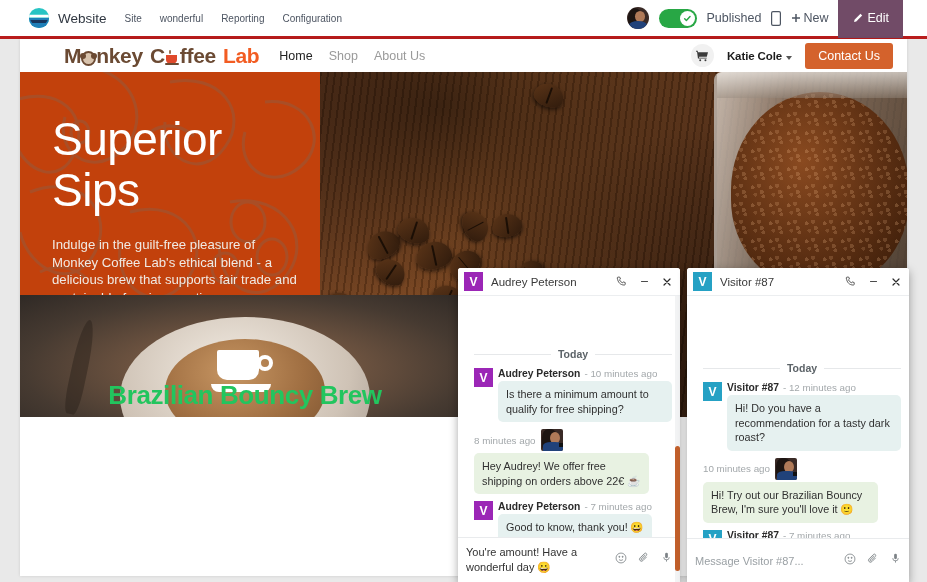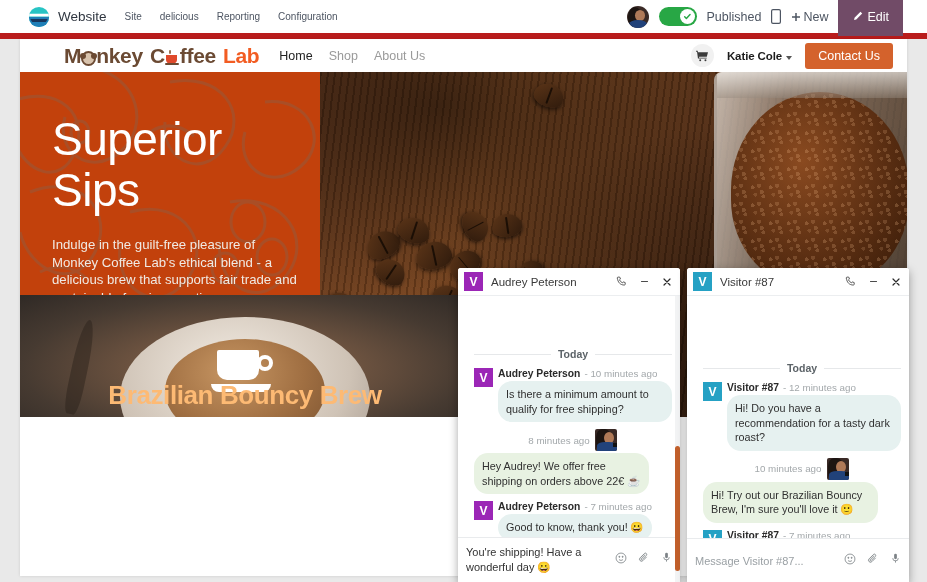--- a/index.html
+++ b/index.html
@@ -6,21 +6,21 @@
   html, body {
     width: 927px; height: 582px;
     font-family: "Liberation Sans", sans-serif;
     background: #e9e9e9;
     overflow: hidden;
   }
 
   
   .odoo-bar {
     position: absolute; top: 0; left: 0; width: 927px; height: 39px;
-    background: #ffffff; border-bottom: 6px solid #b91c1c;
+    background: #ffffff; border-bottom: 3px solid #b91c1c;
     display: flex; align-items: center; padding: 0 12px;
   }
   .odoo-logo { width: 22px; height: 22px; margin-left: 16px; margin-right: 8px; flex: none; }
   .odoo-app-name {
     font-size: 13.5px; color: #2f3640; font-weight: 400; margin-right: 18px;
   }
   .odoo-menu { display: flex; align-items: center; gap: 18px; }
   .odoo-menu-item { font-size: 10px; color: #4d5562; white-space: nowrap; cursor: pointer; }
   .odoo-right { margin-left: auto; display: flex; align-items: center; gap: 10px; padding-right: 12px; }
   .odoo-avatar {
@@ -175,21 +175,21 @@
     background: rgba(40,30,24,.45); border-radius:50% 50% 30% 30%; transform:rotate(12deg); }
   .cup-icon-big { position:absolute; left:50%; top:55px; transform:translateX(-50%);
     width:64px; height:48px; }
   .cup-icon-big .bowl { position:absolute; left:4px; top:0; width:42px; height:30px;
     background:#fff; border-radius: 2px 2px 10px 10px; }
   .cup-icon-big .handle { position:absolute; left:44px; top:5px; width:16px; height:16px;
     border: 4px solid #fff; border-radius:50%; }
   .cup-icon-big .plate { position:absolute; left:-2px; top:34px; width:60px; height:8px;
     background:#fff; border-radius: 0 0 8px 8px; }
   .prod-title { position:absolute; left:0; right:0; bottom:6px; text-align:center;
-    font-size:26px; font-weight:700; color:#fdba74; letter-spacing:-0.4px; }
+    font-size:26px; font-weight:700; color:#22c55e; letter-spacing:-0.4px; }
 
   
   .chat {
     position:absolute; width:222px; background:#fff;
     box-shadow: 0 3px 10px rgba(0,0,0,.35); display:flex; flex-direction:column;
     border-radius: 3px 3px 0 0; overflow:hidden;
   }
   .chat-1 { left:458px; top:268px; height:314px; }
   .chat-2 { left:687px; top:268px; height:314px; }
   .chat-head {
@@ -212,27 +212,27 @@
   .day-sep .txt { font-size:10.5px; color:#5c6368; font-weight:600; }
 
   .msg { margin-bottom: 7px; }
   .msg-head { display:flex; align-items:baseline; gap:4px; margin-bottom:2px; }
   .msg-name { font-size:10.3px; font-weight:700; color:#2a2a2a; }
   .msg-time { font-size:9.8px; color:#a3a8ab; }
   .msg-row { display:flex; gap:5px; }
   .msg-av { width:19px; height:19px; flex:none; display:flex; align-items:center;
      justify-content:center; color:#fff; font-size:12px; font-weight:600; }
   .bubble {
-    border-radius:14px; padding:6px 8px; font-size:10.8px; line-height:14.5px;
+    border-radius:5px; padding:6px 8px; font-size:10.8px; line-height:14.5px;
     color:#303030; max-width:175px;
   }
   .bubble.in { background:#e6f1f0; }
   .bubble.out { background:#e8f2e2; }
   .msg.out { display:flex; flex-direction:column; align-items:flex-start; }
-  .out-meta { display:flex; align-items:center; gap:5px; justify-content:center;
+  .out-meta { display:flex; align-items:center; gap:5px; justify-content:flex-start;
      width:100%; margin-bottom:2px; padding-right:1px; }
   .out-av { width:22px; height:22px; border-radius:2px; overflow:hidden; background:#3a2a26;
      position:relative; flex:none; }
   .out-av .hair { position:absolute; left:1px; top:0px; width:15px; height:22px; background:#1d1512; border-radius:40% 40% 30% 30%; }
   .out-av .face { position:absolute; left:9px; top:3px; width:10px; height:12px; background:#b07a58; border-radius:50%; }
   .out-av .body { position:absolute; left:2px; bottom:0; width:20px; height:9px; background:#21427a; border-radius:40% 40% 0 0; }
   .out-av .dot  { position:absolute; right:0px; bottom:4px; width:4px; height:4px; background:#111; }
 
   .chat-foot {
     flex:none; border-top:1px solid #e9ebed; padding: 7px 8px; display:flex;
@@ -253,21 +253,21 @@
 <div class="odoo-bar">
   <svg class="odoo-logo" viewBox="0 0 24 24">
     <circle cx="12" cy="12" r="11" fill="#27c4c4"></circle>
     <path d="M1 12a11 11 0 0 0 22 0z" fill="#1f7fb8"></path>
     <path d="M1.6 8.5h20.8a11 11 0 0 1 .3 3H1.3a11 11 0 0 1 .3-3z" fill="#ffffff"></path>
     <path d="M2.6 14.2h18.8a11 11 0 0 1-2.1 3.3H4.7a11 11 0 0 1-2.1-3.3z" fill="#17365d"></path>
   </svg>
   <span class="odoo-app-name">Website</span>
   <div class="odoo-menu">
     <span class="odoo-menu-item">Site</span>
-    <span class="odoo-menu-item">delicious</span>
+    <span class="odoo-menu-item">wonderful</span>
     <span class="odoo-menu-item">Reporting</span>
     <span class="odoo-menu-item">Configuration</span>
   </div>
   <div class="odoo-right">
     <div class="odoo-avatar">
       <span class="hair"></span>
         <span class="face"></span>
         <span class="body"></span>
     </div>
     <div class="publish-toggle">
@@ -456,21 +456,21 @@
             <span class="msg-name">Audrey Peterson</span>
             <span class="msg-time">- <span>7 minutes ago</span></span>
           </div>
           <div class="bubble in">Good to know, thank you! 😀</div>
         </div>
       </div>
     </div>
   </div>
 
   <div class="chat-foot">
-    <div class="composer">You're shipping! Have a wonderful day 😀</div>
+    <div class="composer">You're amount! Have a wonderful day 😀</div>
     <span class="foot-icons">
       <span>
         <svg width="12" height="12" viewBox="0 0 16 16" fill="none" stroke="#7d8387" stroke-width="1.1">
           <circle cx="8" cy="8" r="6.6"></circle>
             <circle cx="5.8" cy="6.4" r=".7" fill="#7d8387"></circle>
           <circle cx="10.2" cy="6.4" r=".7" fill="#7d8387"></circle>
             <path d="M5.3 10c1.5 1.5 3.9 1.5 5.4 0"></path>
         </svg>
       </span>
       <span>

